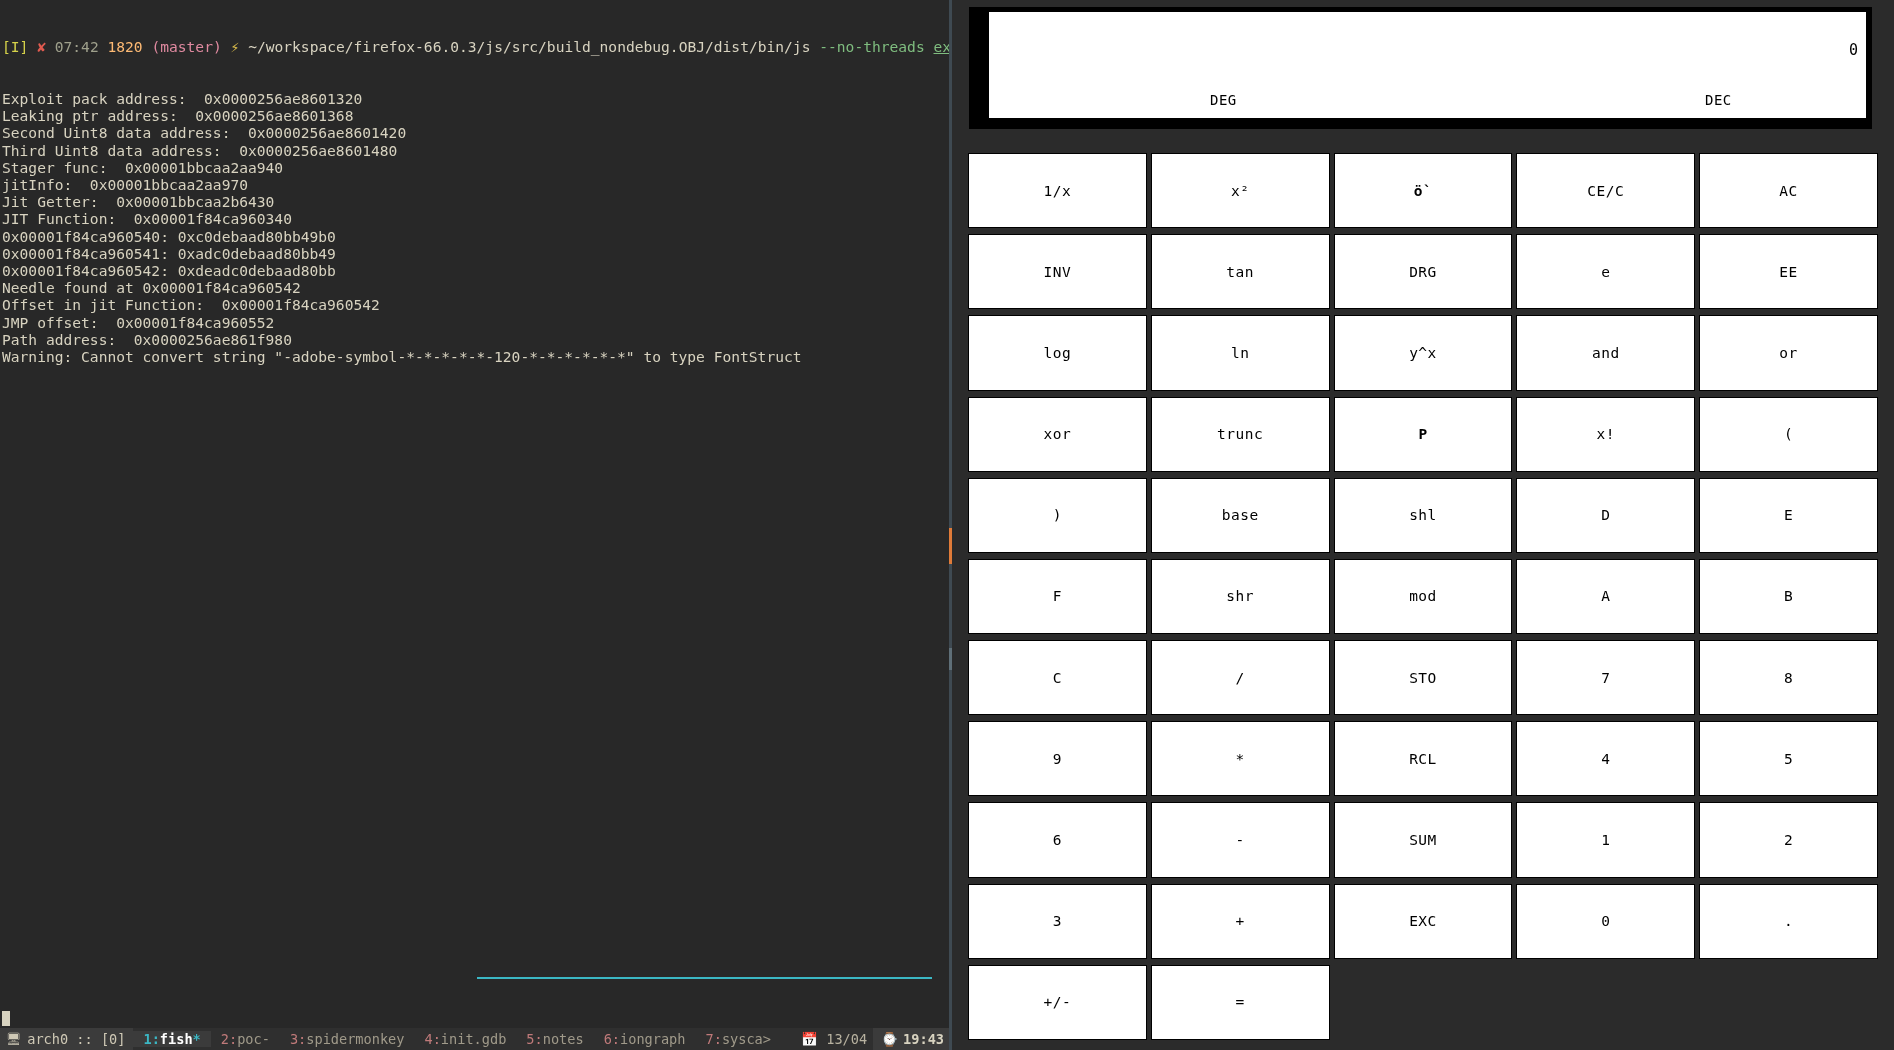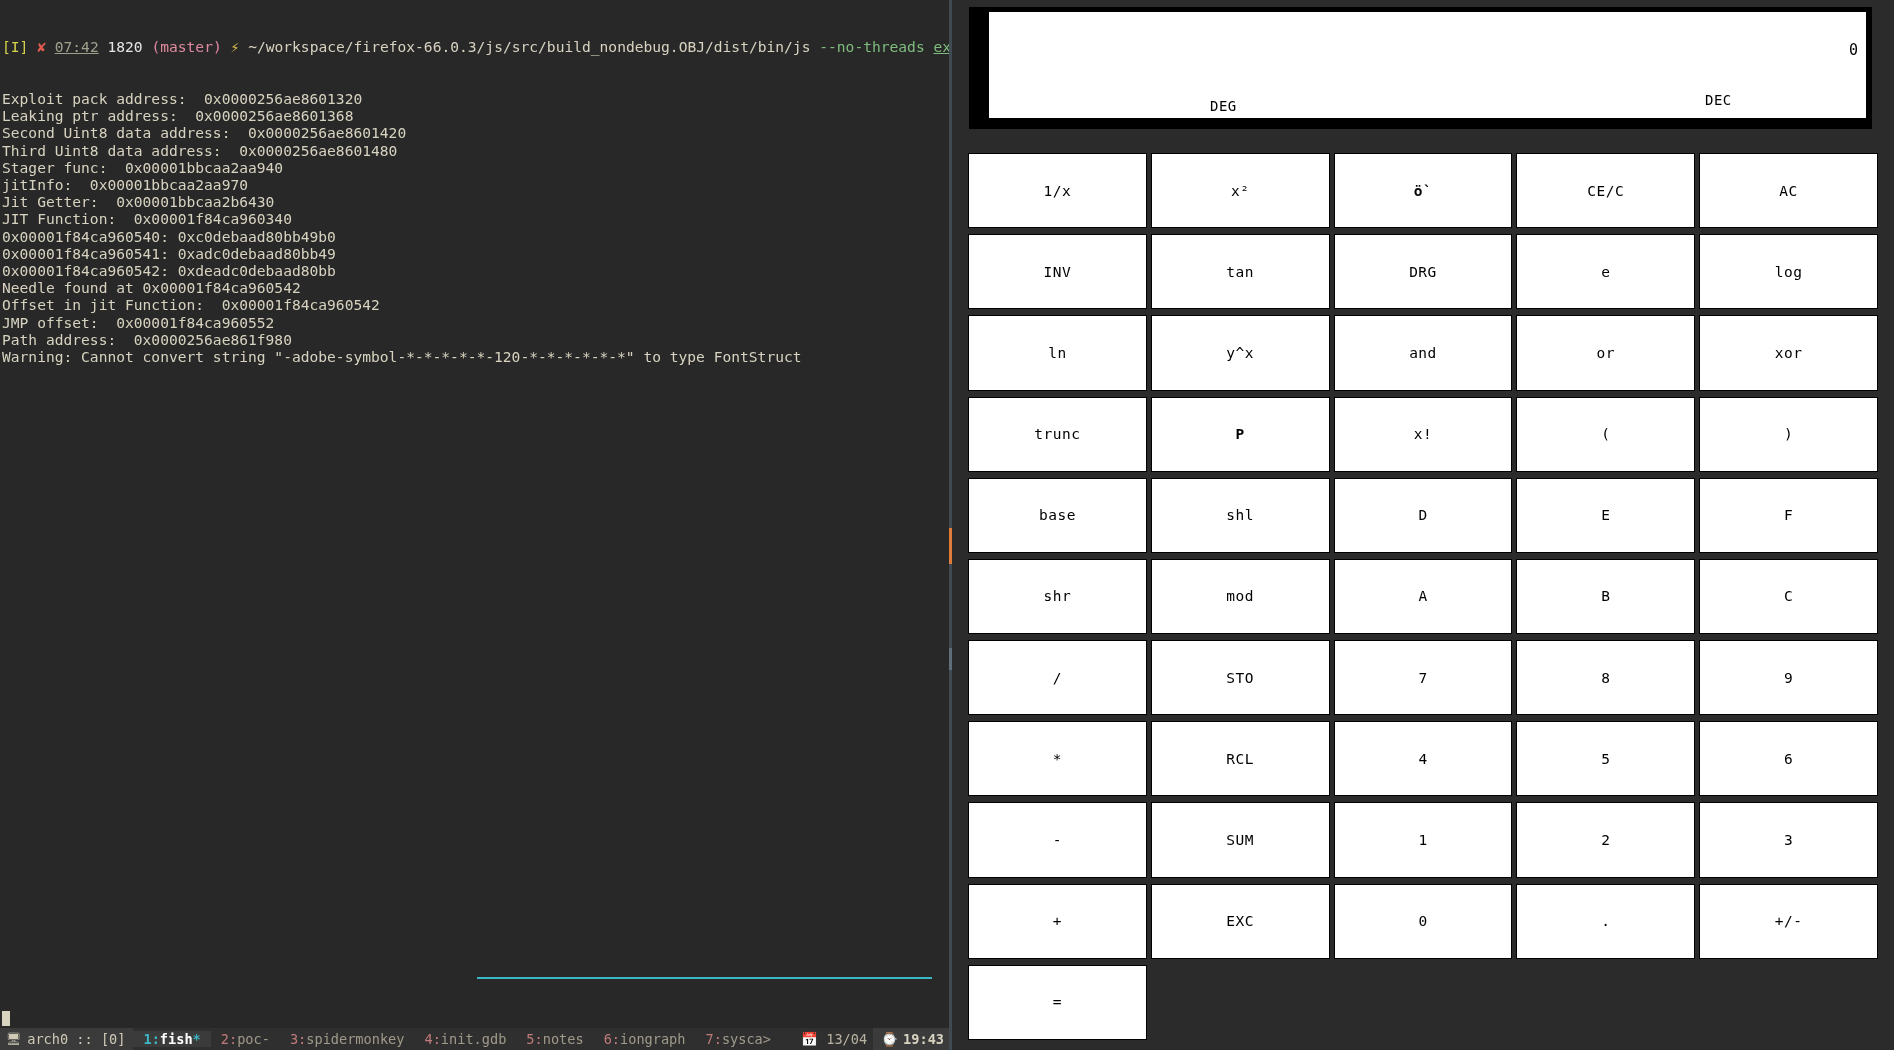--- a/index.html
+++ b/index.html
@@ -23,22 +23,22 @@
     padding: 4px 0 0 2px;
     font-size: 14.6px;
     line-height: 17.2px;
     color: #d8d3c0;
     white-space: pre;
     overflow: hidden;
   }
   .tline { white-space: pre; }
   .seg-i      { color: #d6d24a; }
   .seg-x      { color: #e05a4f; }
-  .seg-time   { color: #9fa08c; text-decoration: underline; }
-  .seg-num    { color: #e5e5e5; }
+  .seg-time   { color: #9fa08c; }
+  .seg-num    { color: #fdba74; }
   .seg-branch { color: #e08aa0; text-align: right; }
   .seg-arrow  { color: #d6b84a; }
   .seg-path   { color: #d8d3c0; }
   .seg-flag   { color: #7fbd7f; }
   .seg-file   { color: #7fbd7f; text-decoration: underline; }
 
   
   #terminal-cursorline {
     height: 20px;
     padding-left: 2px;
@@ -125,21 +125,21 @@
     height: 100%;
     position: relative;
     font-family: "DejaVu Sans Mono", "Liberation Mono", monospace;
   }
   #calc-value {
     position: absolute; right: 8px; top: 29px;
     font-size: 15px; color: #000;
   }
   #calc-mode-angle {
     position: absolute; left: 221px; top: 80px;
-    font-size: 14px; color: #000; letter-spacing: .5px; margin-top: 6px;
+    font-size: 14px; color: #000; letter-spacing: .5px;
   }
   #calc-mode-base {
     position: absolute; left: 716px; top: 80px;
     font-size: 14px; color: #000; letter-spacing: .5px;
   }
 
   #calc-keypad {
     margin-top: 24px;
     flex: 1 1 auto;
     display: grid;
@@ -210,20 +210,21 @@
     <div id="calc-keypad">
         <div class="calc-key">1/x</div>
         <div class="calc-key">x²</div>
         <div class="calc-key bold">ö`</div>
         <div class="calc-key">CE/C</div>
         <div class="calc-key">AC</div>
         <div class="calc-key">INV</div>
         <div class="calc-key">tan</div>
         <div class="calc-key">DRG</div>
         <div class="calc-key">e</div>
+        <div class="calc-key">EE</div>
         <div class="calc-key">log</div>
         <div class="calc-key">ln</div>
         <div class="calc-key">y^x</div>
         <div class="calc-key">and</div>
         <div class="calc-key">or</div>
         <div class="calc-key">xor</div>
         <div class="calc-key">trunc</div>
         <div class="calc-key bold">P</div>
         <div class="calc-key">x!</div>
         <div class="calc-key">(</div>

